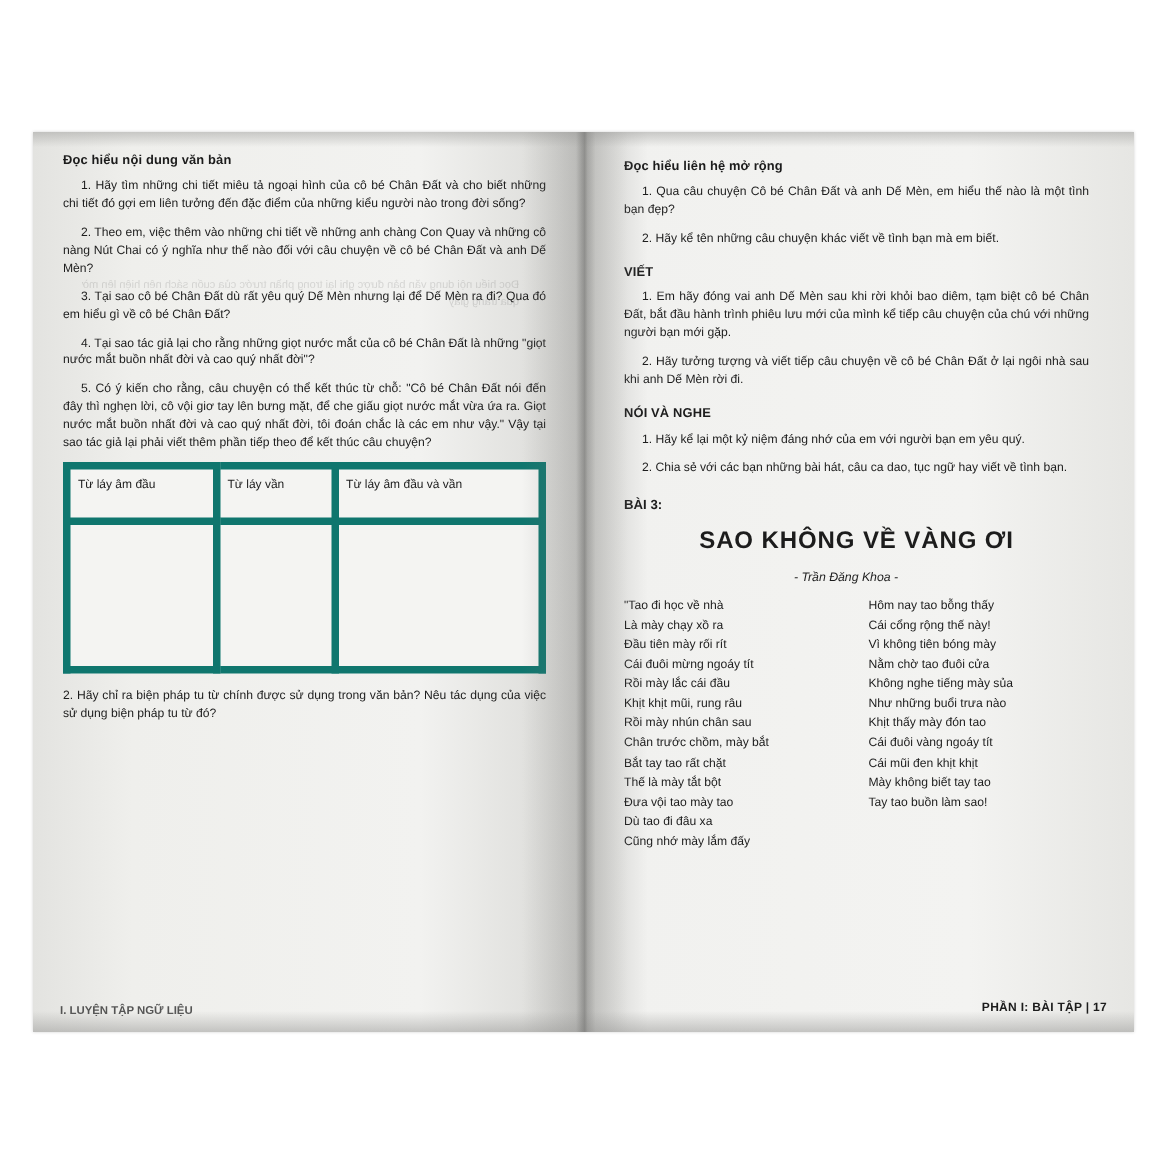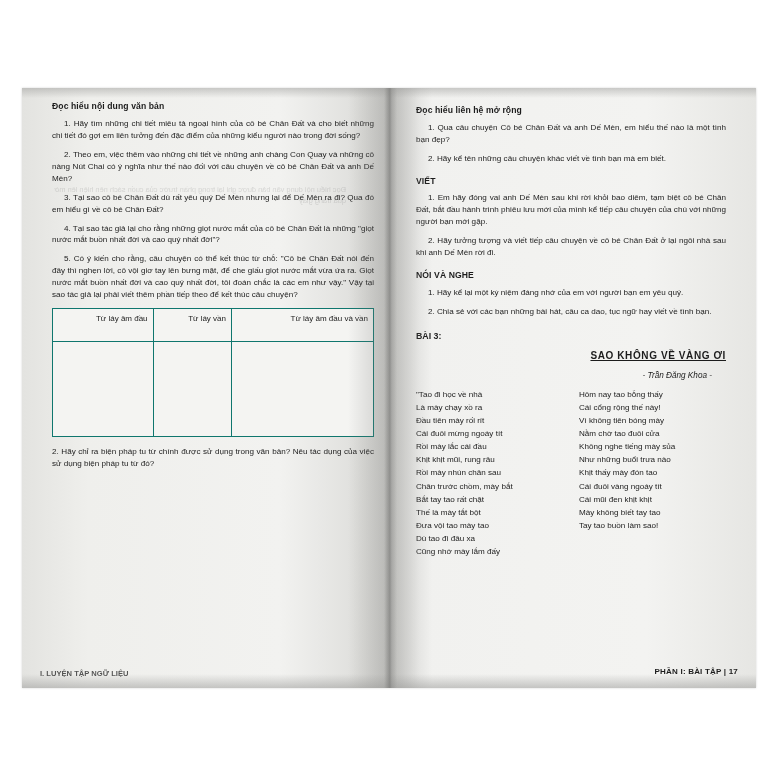--- a/index.html
+++ b/index.html
@@ -58,21 +58,21 @@
   }
 
   .col {
     position: absolute;
     color: #1c1c1c;
     font-size: 8.1px;
     line-height: 1.48;
     text-align: justify;
   }
 
-  #left-col { left: 30px; top: 12px; width: 322px; }
+  #left-col { left: 20px; top: 12px; width: 322px; }
   #right-col { left: 26px; top: 16px; width: 310px; }
 
   .sect-title {
     font-weight: bold;
     font-size: 8.6px;
     margin: 0 0 5px 0;
     letter-spacing: 0.1px;
   }
 
   .q {
@@ -85,46 +85,45 @@
   .gap-top { margin-top: 10px; }
 
   
   table.luyen {
     border-collapse: collapse;
     width: 100%;
     margin: 6px 0 9px 0;
     background: #f4f4f2;
   }
   table.luyen th, table.luyen td {
-    border: 1px solid #0f766e;
+    border: 5px solid #0f766e;
     font-size: 8px;
     font-weight: normal;
     padding: 4px 5px;
-    text-align: right;
+    text-align: left;
     vertical-align: top;
   }
   table.luyen th { height: 24px; }
   table.luyen td { height: 86px; }
 
   
   .bai-head {
     font-weight: bold;
     font-size: 8.8px;
     margin: 12px 0 6px 0;
   }
   .poem-title {
-    text-align: right;
-    font-weight: bold;
-    font-size: 10px;
+    text-align: center;
+    font-weight: bold;
+    font-size: 16px;
     letter-spacing: 0.6px;
     margin: 6px 0 6px 0;
-    text-decoration: underline;
   }
   .poem-author {
-    text-align: right;
+    text-align: center;
     font-size: 8.2px;
     font-style: italic;
     margin: 0 14px 6px 0;
   }
   .poem-wrap {
     display: flex;
     gap: 16px;
     margin-top: 4px;
   }
   .poem-col {

